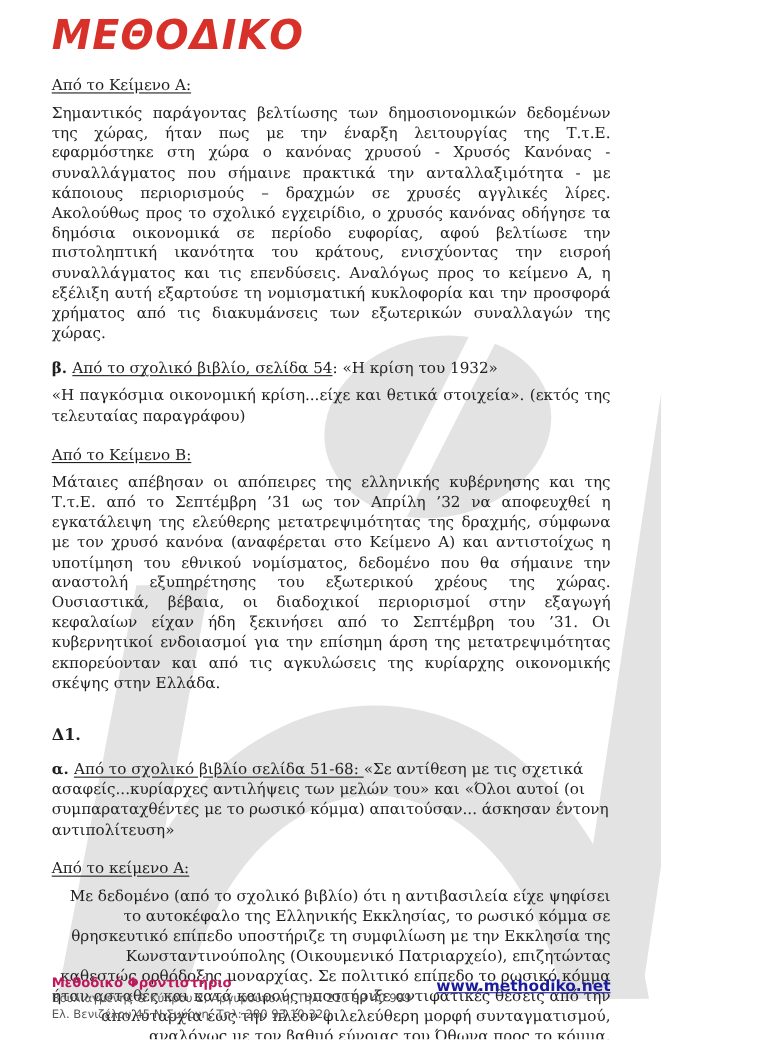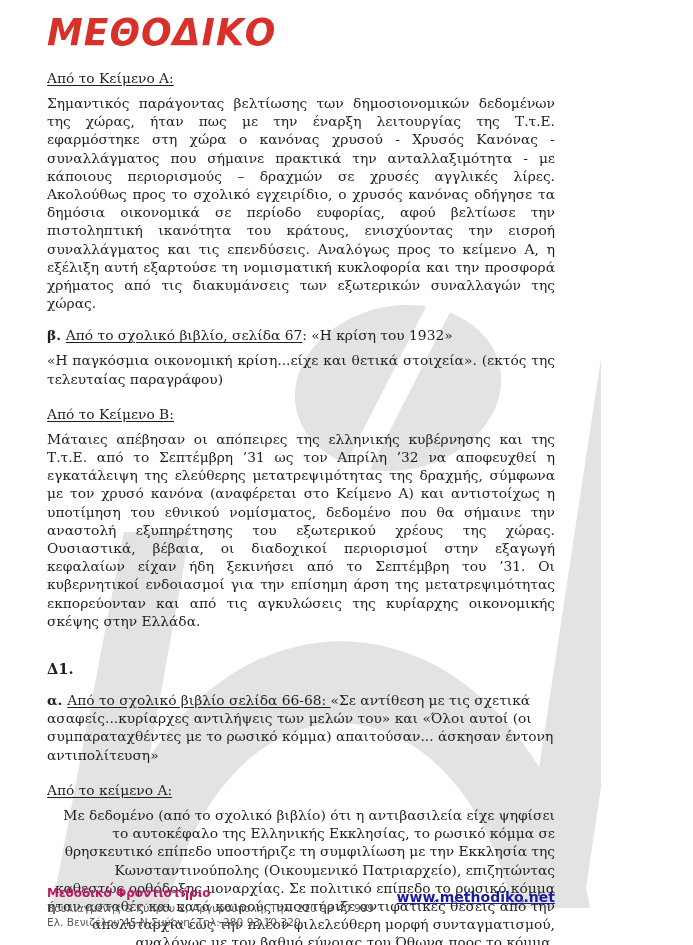--- a/index.html
+++ b/index.html
@@ -112,35 +112,35 @@
 
     <div class="logo" style="color:#d7312a">ΜΕΘΟΔΙΚΟ</div>
 
     <div class="h-line">
       <span class="underline">Από το Κείμενο Α:</span>
     </div>
 
     <div class="para">Σημαντικός παράγοντας βελτίωσης των δημοσιονομικών δεδομένων της χώρας, ήταν πως με την έναρξη λειτουργίας της Τ.τ.Ε. εφαρμόστηκε στη χώρα ο κανόνας χρυσού - Χρυσός Κανόνας - συναλλάγματος που σήμαινε πρακτικά την ανταλλαξιμότητα - με κάποιους περιορισμούς – δραχμών σε χρυσές αγγλικές λίρες. Ακολούθως προς το σχολικό εγχειρίδιο, ο χρυσός κανόνας οδήγησε τα δημόσια οικονομικά σε περίοδο ευφορίας, αφού βελτίωσε την πιστοληπτική ικανότητα του κράτους, ενισχύοντας την εισροή συναλλάγματος και τις επενδύσεις. Αναλόγως προς το κείμενο Α, η εξέλιξη αυτή εξαρτούσε τη νομισματική κυκλοφορία και την προσφορά χρήματος από τις διακυμάνσεις των εξωτερικών συναλλαγών της χώρας.</div>
 
     <div class="h-line" style="margin-top:14px">
-      <span class="bold">β. </span><span class="underline">Από το σχολικό βιβλίο, σελίδα 67</span><span>: «Η κρίση του 1932»</span>
+      <span class="bold">β. </span><span class="underline">Από το σχολικό βιβλίο, σελίδα 54</span><span>: «Η κρίση του 1932»</span>
     </div>
 
     <div class="para">«Η παγκόσμια οικονομική κρίση...είχε και θετικά στοιχεία». (εκτός της τελευταίας παραγράφου)</div>
 
     <div class="h-line">
       <span class="underline">Από το Κείμενο Β:</span>
     </div>
 
     <div class="para">Μάταιες απέβησαν οι απόπειρες της ελληνικής κυβέρνησης και της Τ.τ.Ε. από το Σεπτέμβρη ’31 ως τον Απρίλη ’32 να αποφευχθεί η εγκατάλειψη της ελεύθερης μετατρεψιμότητας της δραχμής, σύμφωνα με τον χρυσό κανόνα (αναφέρεται στο Κείμενο Α) και αντιστοίχως η υποτίμηση του εθνικού νομίσματος, δεδομένο που θα σήμαινε την αναστολή εξυπηρέτησης του εξωτερικού χρέους της χώρας. Ουσιαστικά, βέβαια, οι διαδοχικοί περιορισμοί στην εξαγωγή κεφαλαίων είχαν ήδη ξεκινήσει από το Σεπτέμβρη του ’31. Οι κυβερνητικοί ενδοιασμοί για την επίσημη άρση της μετατρεψιμότητας εκπορεύονταν και από τις αγκυλώσεις της κυρίαρχης οικονομικής σκέψης στην Ελλάδα.</div>
 
     <div class="d1">Δ1.</div>
 
     <div class="quote-block">
-      <span class="bold">α. </span><span class="underline">Από το σχολικό βιβλίο σελίδα 66-68: </span><span>«Σε αντίθεση με τις σχετικά ασαφείς...κυρίαρχες αντιλήψεις των μελών του» και «Όλοι αυτοί (οι συμπαραταχθέντες με το ρωσικό κόμμα) απαιτούσαν... άσκησαν έντονη αντιπολίτευση»</span>
+      <span class="bold">α. </span><span class="underline">Από το σχολικό βιβλίο σελίδα 51-68: </span><span>«Σε αντίθεση με τις σχετικά ασαφείς...κυρίαρχες αντιλήψεις των μελών του» και «Όλοι αυτοί (οι συμπαραταχθέντες με το ρωσικό κόμμα) απαιτούσαν... άσκησαν έντονη αντιπολίτευση»</span>
     </div>
 
     <div class="h-line">
       <span class="underline">Από το κείμενο Α:</span>
     </div>
 
     <div class="para para-left">Με δεδομένο (από το σχολικό βιβλίο) ότι η αντιβασιλεία είχε ψηφίσει το αυτοκέφαλο της Ελληνικής Εκκλησίας, το ρωσικό κόμμα σε θρησκευτικό επίπεδο υποστήριζε τη συμφιλίωση με την Εκκλησία της Κωνσταντινούπολης (Οικουμενικό Πατριαρχείο), επιζητώντας καθεστώς ορθόδοξης μοναρχίας. Σε πολιτικό επίπεδο το ρωσικό κόμμα ήταν ασταθές και κατά καιρούς υποστήριξε αντιφατικές θέσεις από την απολυταρχία έως την πλέον φιλελεύθερη μορφή συνταγματισμού, αναλόγως με τον βαθμό εύνοιας του Όθωνα προς το κόμμα.</div>
 
     <div class="h-line">
       <span class="underline">Από το Κείμενο Β:</span>

